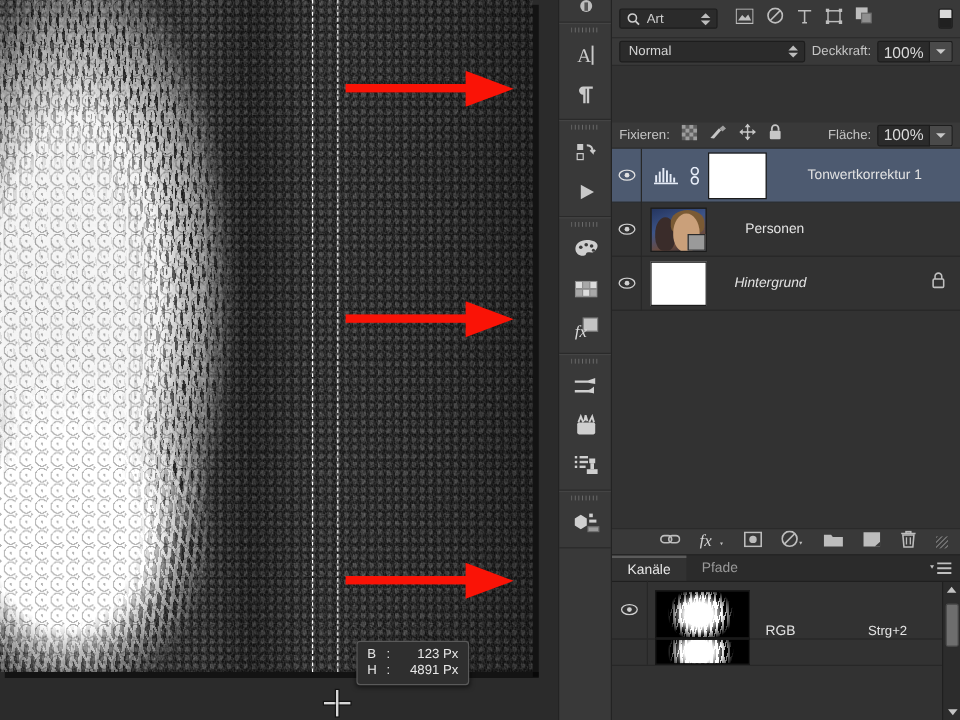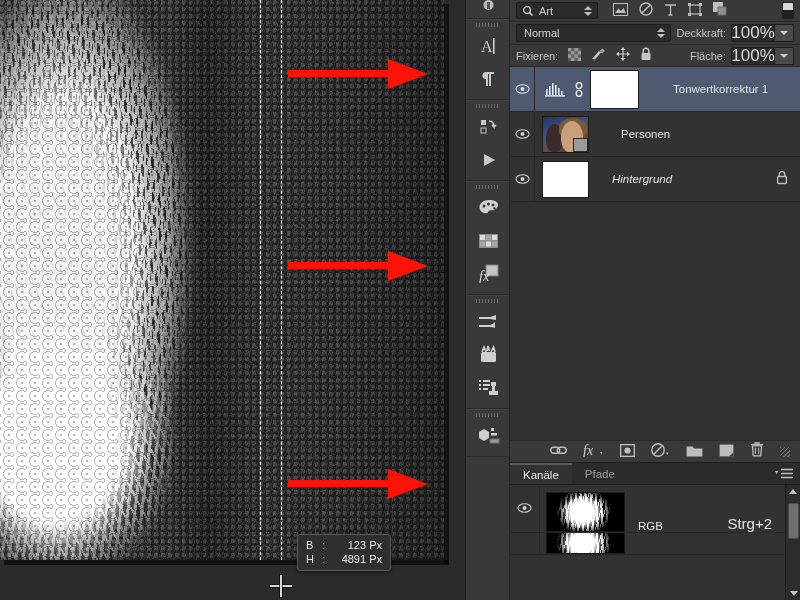--- a/index.html
+++ b/index.html
@@ -99,50 +99,50 @@
               color:#c9c9c9; }
   .rail-btn svg { display:block; }
 
   
   #dock { position:absolute; left:510px; top:0; width:290px; height:600px;
           background:#323232; }
 
   
   .bar { background:#393939; border-bottom:1px solid #2a2a2a;
          display:flex; align-items:center; height:21px; padding:0 6px; }
-  #filter-bar { height:22px; gap:6px; }
+  #filter-bar { height:32px; gap:6px; }
   .combo { background:#2b2b2b; border:1px solid #1d1d1d; color:#cfcfcf;
            font-size:11px; height:17px; display:flex; align-items:center;
            padding:0 3px 0 5px; border-radius:2px; }
   .combo .lbl { white-space:nowrap; }
   .spin { margin-left:auto; width:12px; height:15px; display:flex; flex-direction:column;
           align-items:center; justify-content:center; gap:2px; }
   .spin .up, .spin .dn { width:0;height:0;border-left:4px solid transparent;
           border-right:4px solid transparent; }
   .spin .up { border-bottom:4px solid #bdbdbd; }
   .spin .dn { border-top:4px solid #bdbdbd; }
   .filter-icons { display:flex; align-items:center; gap:11px; margin-left:9px; color:#b9b9b9; }
   .pill { margin-left:auto; width:12px; height:17px; border:1px solid #1d1d1d;
           background:linear-gradient(180deg,#d9d9d9 0 48%, #202020 48% 100%); border-radius:2px; }
 
   #blend-bar { height:23px; }
   .blend-combo { width:155px; height:18px; background:#2b2b2b; border:1px solid #1d1d1d;
      color:#d4d4d4; font-size:11px; display:flex; align-items:center; padding:0 3px 0 7px;
      border-radius:2px; }
   .lab { color:#c6c6c6; font-size:11px; margin-left:auto; padding-right:5px; white-space:nowrap; }
   .numfield { width:44px; height:18px; background:#2b2b2b; border:1px solid #1d1d1d;
-      color:#dadada; font-size:17px; display:flex; align-items:center; justify-content:center;
+      color:#dadada; font-size:13px; display:flex; align-items:center; justify-content:center;
       border-radius:2px 0 0 2px; }
   .numdrop { width:19px; height:18px; background:#4a4a4a; border:1px solid #1d1d1d;
       border-left:none; display:flex; align-items:center; justify-content:center;
       border-radius:0 2px 2px 0; }
   .numdrop .dn { width:0;height:0;border-left:4px solid transparent;
       border-right:4px solid transparent;border-top:4px solid #c9c9c9; }
 
-  #lock-bar { height:22px; }
+  #lock-bar { height:22px;margin-top:47px; }
   #lock-bar .title { color:#c6c6c6; font-size:11px; margin-right:10px; }
   .lock-icons { display:flex; align-items:center; gap:10px; color:#b9b9b9; }
 
   
   #layer-list { background:#323232; }
   .layer-row { height:45px; display:flex; align-items:center;
                border-bottom:1px solid #272727; position:relative; }
   .layer-row.selected { background:#4d5a70; }
   .eye-cell { width:25px; height:45px; display:flex; align-items:center; justify-content:center;
               border-right:1px solid #272727; }
@@ -192,21 +192,21 @@
   .chan-thumb { width:79px; height:40px; border:1px solid #1b1b1b; background:#000;
                 margin-left:6px; position:relative; overflow:hidden; flex:none; }
   .chan-thumb .fg { position:absolute; inset:0;
      background:
        repeating-linear-gradient(86deg,#fff 0 2px, rgba(0,0,0,0) 2px 5px),
        repeating-linear-gradient(106deg,#fff 0 1px, rgba(0,0,0,0) 1px 4px),
        radial-gradient(ellipse 26px 22px at 46% 50%, #fff 0 45%, rgba(255,255,255,0) 85%);
      -webkit-mask-image: radial-gradient(ellipse 30px 25px at 48% 50%, #000 0 58%, rgba(0,0,0,0) 92%);
      mask-image: radial-gradient(ellipse 30px 25px at 48% 50%, #000 0 58%, rgba(0,0,0,0) 92%); }
   .chan-name { color:#e3e3e3; font-size:11.5px; margin-left:13px; }
-  .chan-key { margin-left:auto; color:#e3e3e3; font-size:15px; padding-right:28px; }
+  .chan-key { margin-left:auto; color:#e3e3e3; font-size:11px; padding-right:44px; }
   #chan-scroll { position:absolute; right:0; top:22px; width:15px; bottom:0;
                  background:#2c2c2c; border-left:1px solid #1f1f1f; }
   #chan-scroll .arw { height:13px; display:flex; align-items:center; justify-content:center; }
   #chan-scroll .thumbbar { position:absolute; left:2px; top:18px; width:11px; height:36px;
        background:#6e6e6e; border:1px solid #4a4a4a; border-radius:2px; }
   #chan-scroll .dn-arw { position:absolute; left:0; bottom:0; width:15px; height:13px;
        display:flex; align-items:center; justify-content:center; }
   .tri-up { width:0;height:0;border-left:4px solid transparent;border-right:4px solid transparent;
             border-bottom:5px solid #c3c3c3; }
   .tri-dn { width:0;height:0;border-left:4px solid transparent;border-right:4px solid transparent;

